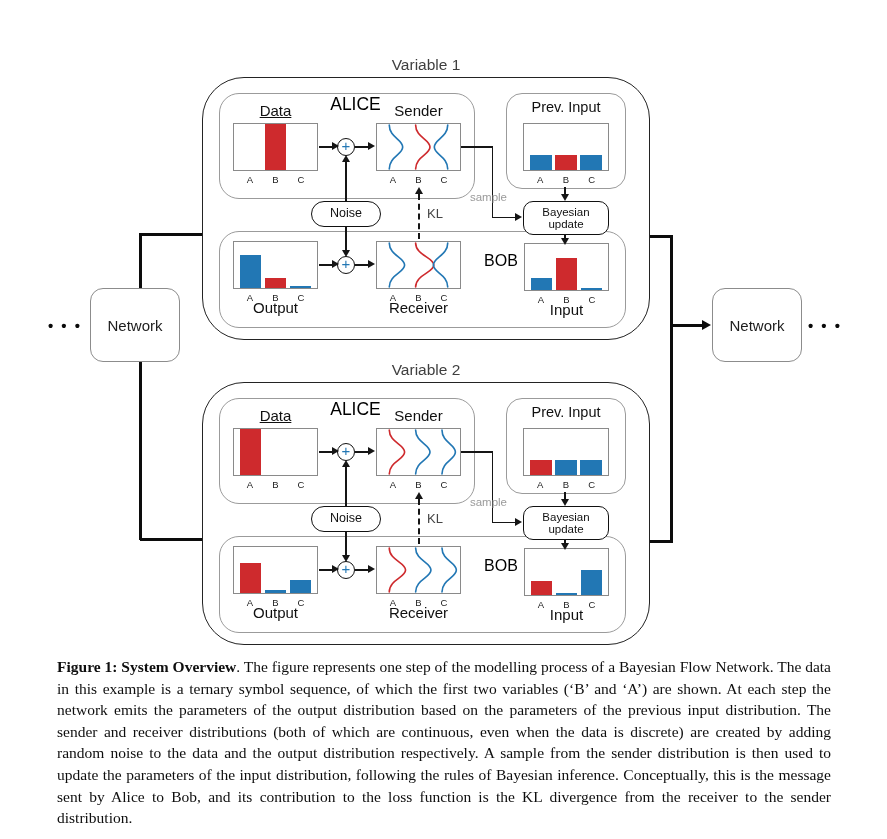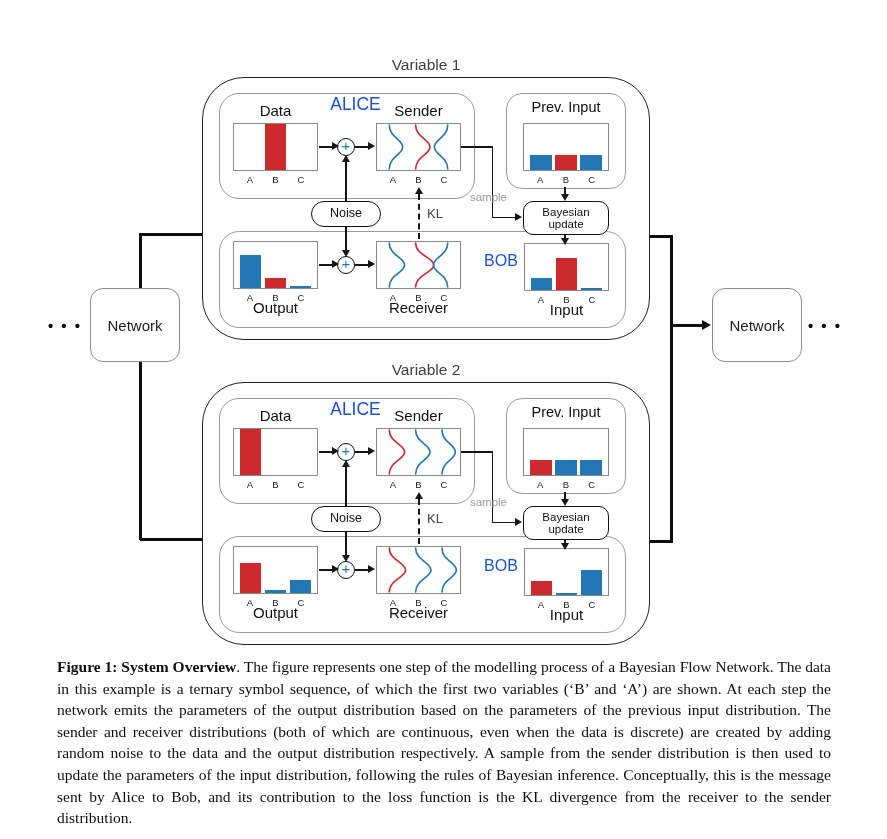--- a/index.html
+++ b/index.html
@@ -22,22 +22,22 @@
 
   
   .var-block{position:absolute;left:202px;width:448px;height:263px;border:1.6px solid #232323;border-radius:42px;background:#fff;margin-top:30px;}
   .var-title{position:absolute;top:-22px;left:0;width:100%;text-align:center;font-size:15.5px;color:#3f3f3f;}
   .inner-box{position:absolute;border:1.3px solid #9b9b9b;border-radius:20px;background:#fff;}
   .alice-box{left:16px;top:15px;width:256px;height:106px;}
   .bob-box{left:16px;top:153px;width:407px;height:97px;}
   .prev-box{left:303px;top:15px;width:120px;height:96px;border-radius:16px;}
 
   .sec-title{position:absolute;font-size:15px;color:#101010;text-align:center;}
-  .big-lbl{position:absolute;font-size:17.5px;color:#1d4ed8;text-align:center;}
-  .data-title{left:10px;top:24px;width:125px;}
+  .big-lbl{position:absolute;font-size:17.5px;color:#000000;text-align:center;}
+  .data-title{left:10px;top:24px;width:125px;text-decoration:underline;}
   .alice-lbl{left:110px;top:16px;width:85px;}
   .sender-title{left:153px;top:24px;width:125px;}
   .prev-title{left:303px;top:21px;width:120px;font-size:14.5px;position:absolute;text-align:center;color:#101010;}
   .out-title{left:10px;top:221px;width:125px;}
   .recv-title{left:153px;top:221px;width:125px;}
   .in-title{left:301px;top:223px;width:125px;}
   .bob-lbl{left:266px;top:174px;width:64px;font-size:16px;}
 
   .chart{position:absolute;background:#fff;border:1.5px solid #8a8a8a;}
   .bar{position:absolute;bottom:0;width:26%;}

